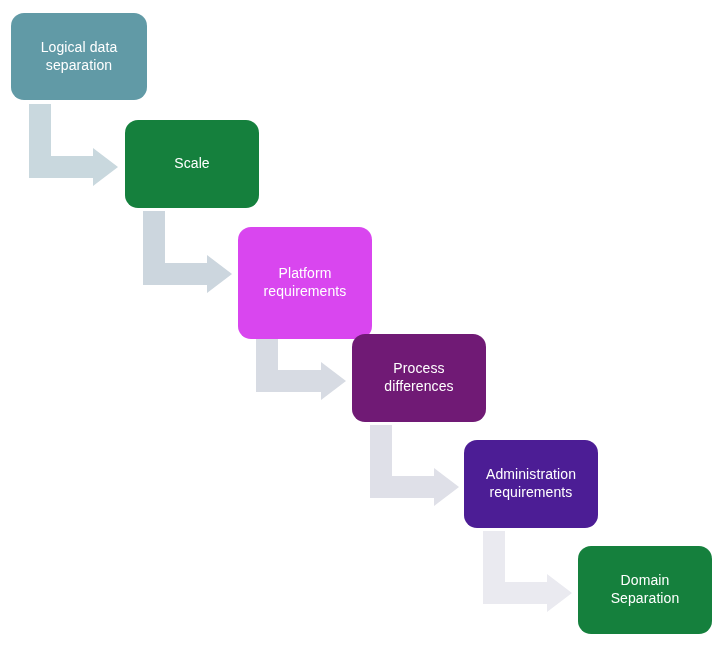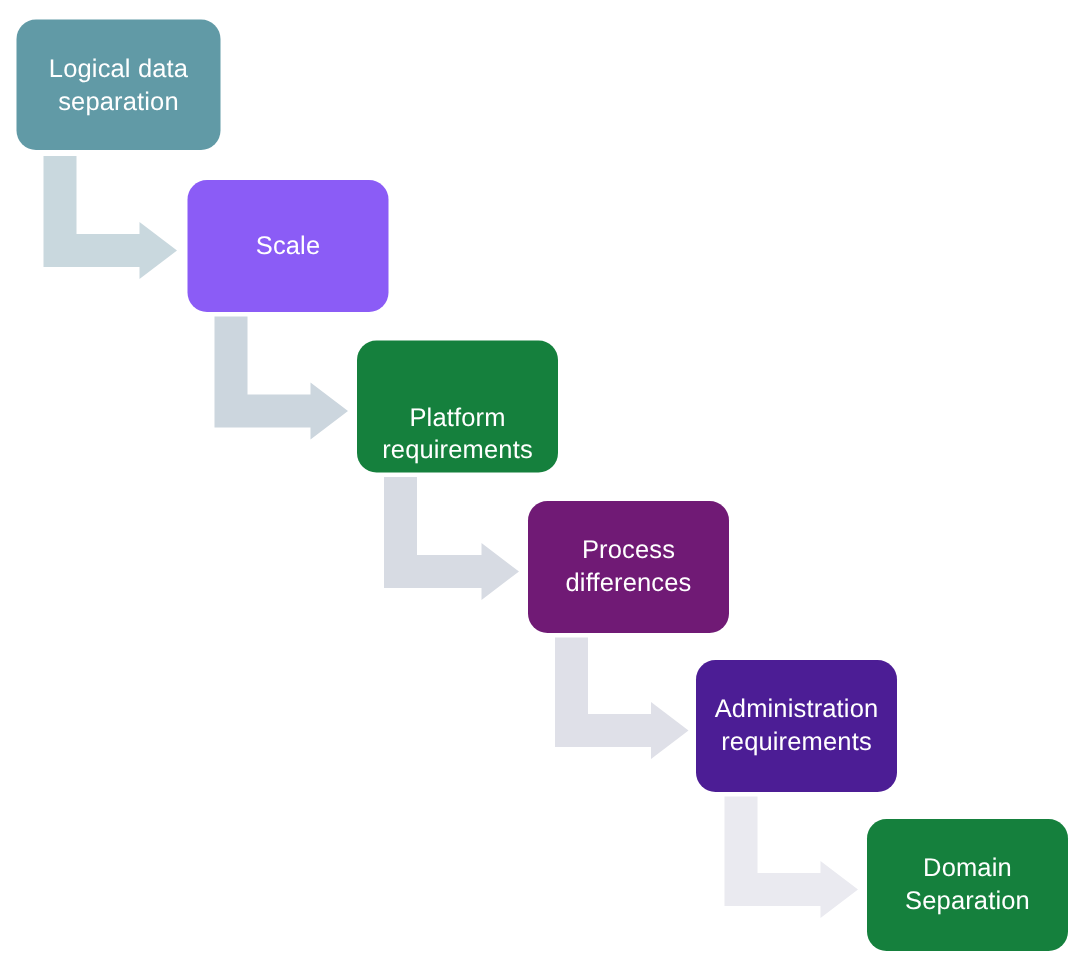--- a/index.html
+++ b/index.html
@@ -29,21 +29,21 @@
   }
   .node {
     position: absolute;
     box-sizing: border-box;
     border-radius: 13px;
     display: flex;
     align-items: center;
     justify-content: center;
     text-align: center;
     color: #ffffff;
-    font-size: 17px;
+    font-size: 14px;
     line-height: 1.28;
     letter-spacing: 0.1px;
     padding: 4px 10px;
   }
   .node-label {
     display: block;
     white-space: pre-line;
   }
 </style>
 </head>
@@ -57,24 +57,24 @@
       <polygon points="256,318 278,318 278,370 321,370 321,362 346,381 321,400 321,392 256,392" fill="#d7dbe3"></polygon>
       <polygon points="370,425 392,425 392,476 434,476 434,468 459,487 434,506 434,498 370,498" fill="#dfe0e8"></polygon>
       <polygon points="483,531 505,531 505,582 547,582 547,574 572,593 547,612 547,604 483,604" fill="#eaeaf0"></polygon>
     </svg>
 
   <div id="node-host">
       <div class="node" style="left: 11px; top: 13px; width: 136px; height: 87px; background: rgb(97, 154, 166);">
         <span class="node-label">Logical data
 separation</span>
       </div>
-      <div class="node" style="left: 125px; top: 120px; width: 134px; height: 88px; background: #8b5cf6;">
+      <div class="node" style="left: 125px; top: 120px; width: 134px; height: 88px; background: #15803d;">
         <span class="node-label">Scale</span>
       </div>
-      <div class="node" style="left: 238px; top: 227px; width: 134px; height: 88px; background: #15803d; align-items: flex-end;">
+      <div class="node" style="left: 238px; top: 227px; width: 134px; height: 112px; background: #d946ef;">
         <span class="node-label">Platform
 requirements</span>
       </div>
       <div class="node" style="left: 352px; top: 334px; width: 134px; height: 88px; background: #701a75;">
         <span class="node-label">Process
 differences</span>
       </div>
       <div class="node" style="left: 464px; top: 440px; width: 134px; height: 88px; background: #4c1d95;">
         <span class="node-label">Administration
 requirements</span>

